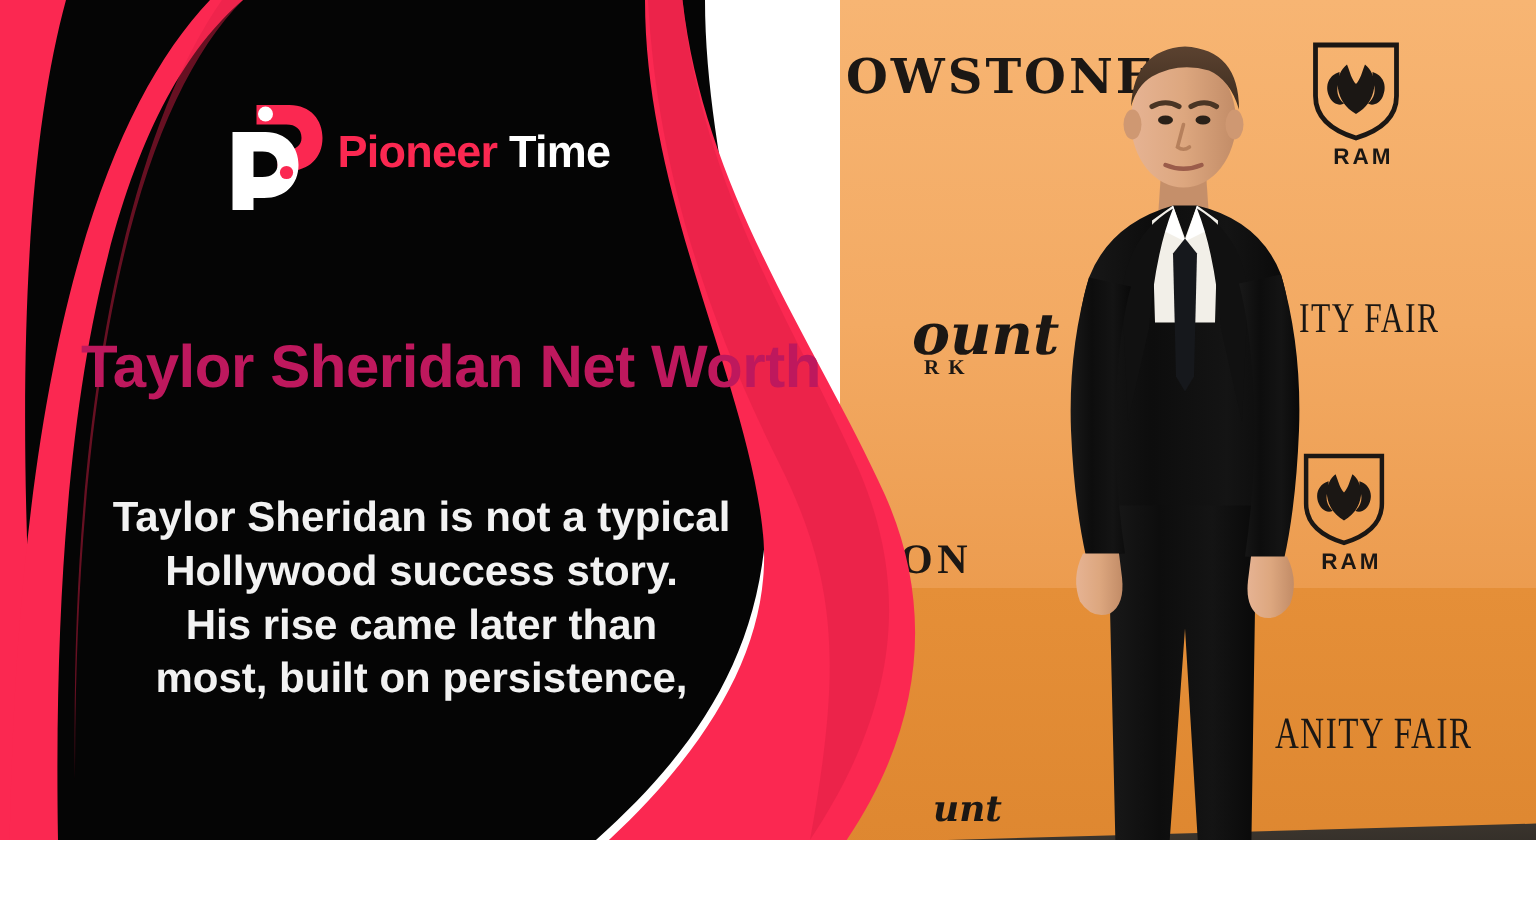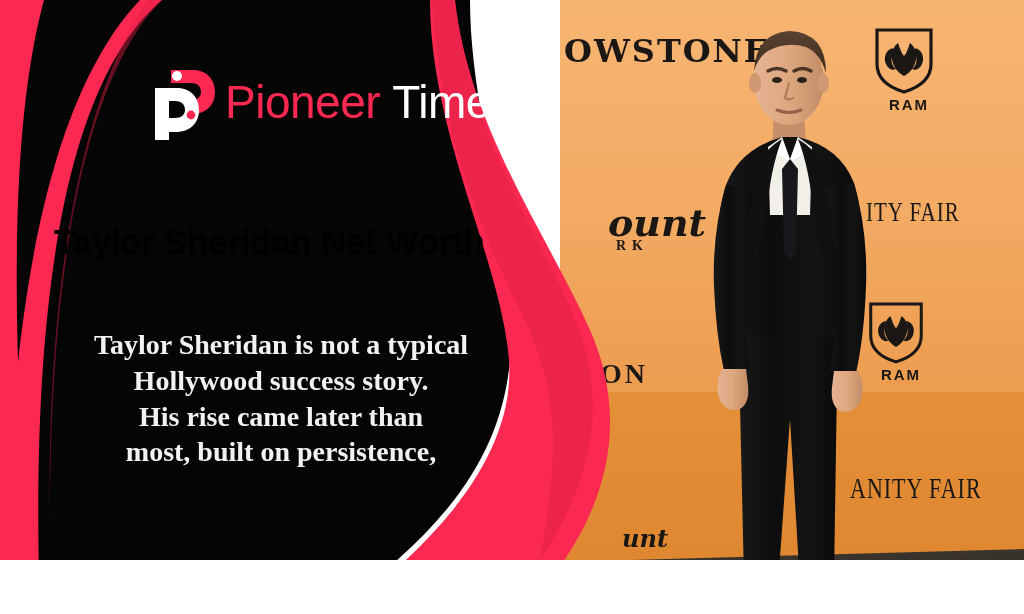--- a/index.html
+++ b/index.html
@@ -90,43 +90,43 @@
     overflow:hidden;
   }
 
   
   .logo-row{
     position:absolute;left:141px;top:60px;
     display:flex;align-items:center;gap:6px;
   }
   .logo-mark{position:relative;width:78px;height:84px;flex:none;}
   .logo-word{
-    font-size:46px;font-weight:400;letter-spacing:-0.5px;
+    font-size:30px;font-weight:700;letter-spacing:-0.5px;
     line-height:1;white-space:nowrap;
   }
   .logo-word .pink{color:#fb2851;}
   .logo-word .white{color:#ffffff;}
 
   .headline{
     position:absolute;left:54px;top:222px;
     width:520px;
-    color:#000000;
-    font-size:35px;font-weight:700;
+    color:#be185d;
+    font-size:40px;font-weight:700;
     letter-spacing:-0.3px;
     line-height:1.15;
   }
   .body{
     position:absolute;left:46px;top:327px;
     width:470px;
     color:#f2f2f2;
     font-size:28px;font-weight:700;
     line-height:1.28;
     text-align:center;
   }
-  .body .ln{display:block;white-space:nowrap;font-family:Liberation Serif, serif;}
+  .body .ln{display:block;white-space:nowrap;}
 </style>
 </head>
 <body>
 
 <div class="stage">
 
   <div class="photo">
     <div class="backdrop-top"></div>
     <div class="backdrop-bottom"></div>
 

